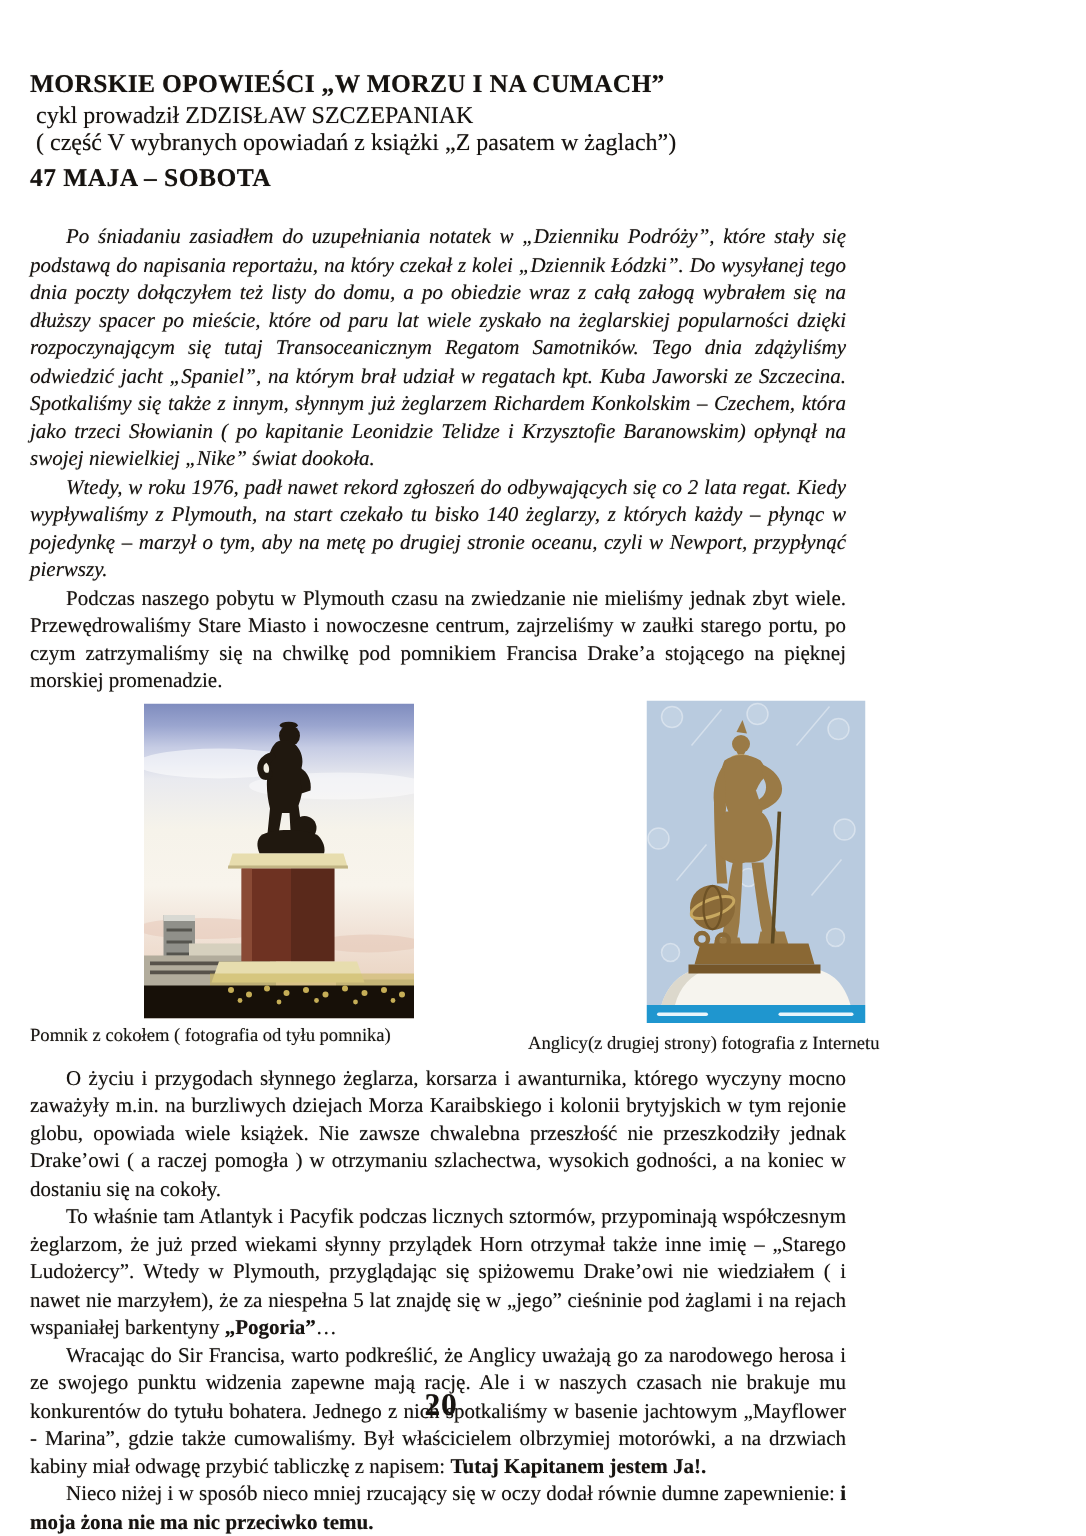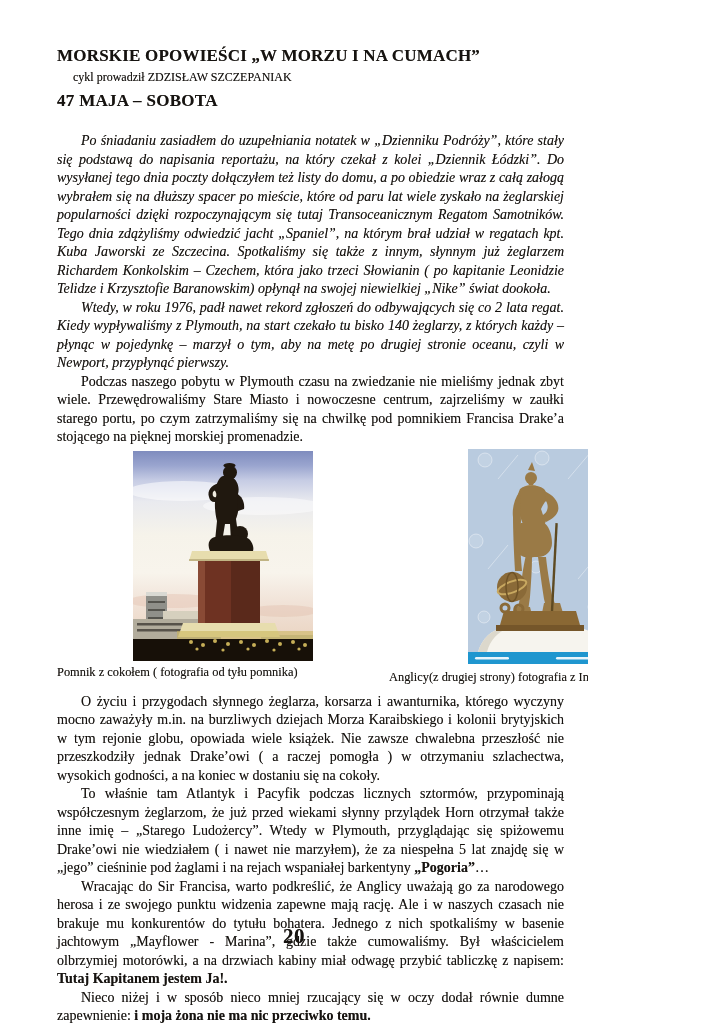--- a/index.html
+++ b/index.html
@@ -1,23 +1,23 @@
 <!DOCTYPE html>
 <html><head>
 <meta charset="utf-8">
 <style>
   html,body{margin:0;padding:0;background:#ffffff;}
   .page{
     position:relative;width:588px;height:1024px;background:#fff;overflow:hidden;
     font-family:"Liberation Serif","DejaVu Serif",serif;color:#161310;
-    box-sizing:border-box;padding:46px 24px 0 57px;
+    box-sizing:border-box;padding:46px 24px 0 20px;
     text-shadow:0 0 .5px rgba(45,40,35,.55);
   }
   .doc-title{font-size:17px;font-weight:bold;margin:0 0 3px 0;letter-spacing:.2px;}
-  .doc-sub{font-size:12px;margin:0 0 1px 16px;line-height:17px;}
+  .doc-sub{font-size:16px;margin:0 0 1px 4px;line-height:17px;}
   .doc-date{font-size:17px;font-weight:bold;margin:5px 0 0 0;letter-spacing:.3px;}
   .body-block{margin-top:21px;}
   p.par{
     margin:0;font-size:14px;line-height:18.5px;text-align:justify;text-indent:24px;
   }
   p.it{font-style:italic;}
   .figures{position:relative;height:244px;margin-top:2px;}
   .photo{position:absolute;top:0;}
   .photo svg{display:block;}
   .caption{
@@ -31,20 +31,21 @@
   }
 </style>
 </head>
 <body>
 
 <div class="page">
 
   <header>
     <h1 class="doc-title">MORSKIE OPOWIEŚCI „W MORZU I NA CUMACH”</h1>
     <div class="doc-sub">cykl prowadził ZDZISŁAW SZCZEPANIAK</div>
+    <div class="doc-sub">( część V wybranych opowiadań z książki „Z pasatem w żaglach”)</div>
     <h2 class="doc-date">47 MAJA – SOBOTA</h2>
   </header>
 
   <main class="body-block">
     <p class="par it">Po śniadaniu zasiadłem do uzupełniania notatek w „Dzienniku Podróży”, które stały się podstawą do napisania reportażu, na który czekał z kolei „Dziennik Łódzki”. Do wysyłanej tego dnia poczty dołączyłem też listy do domu, a po obiedzie wraz z całą załogą wybrałem się na dłuższy spacer po mieście, które od paru lat wiele zyskało na żeglarskiej popularności dzięki rozpoczynającym się tutaj Transoceanicznym Regatom Samotników. Tego dnia zdążyliśmy odwiedzić jacht „Spaniel”, na którym brał udział w regatach kpt. Kuba Jaworski ze Szczecina. Spotkaliśmy się także z innym, słynnym już żeglarzem Richardem Konkolskim – Czechem, która jako trzeci Słowianin ( po kapitanie Leonidzie Telidze i Krzysztofie Baranowskim) opłynął na swojej niewielkiej „Nike” świat dookoła.</p>
     <p class="par it">Wtedy, w roku 1976, padł nawet rekord zgłoszeń do odbywających się co 2 lata regat. Kiedy wypływaliśmy z Plymouth, na start czekało tu bisko 140 żeglarzy, z których każdy – płynąc w pojedynkę – marzył o tym, aby na metę po drugiej stronie oceanu, czyli w Newport, przypłynąć pierwszy.</p>
     <p class="par">Podczas naszego pobytu w Plymouth czasu na zwiedzanie nie mieliśmy jednak zbyt wiele. Przewędrowaliśmy Stare Miasto i nowoczesne centrum, zajrzeliśmy w zaułki starego portu, po czym zatrzymaliśmy się na chwilkę pod pomnikiem Francisa Drake’a stojącego na pięknej morskiej promenadzie.</p>
 
     <div class="figures">
 

